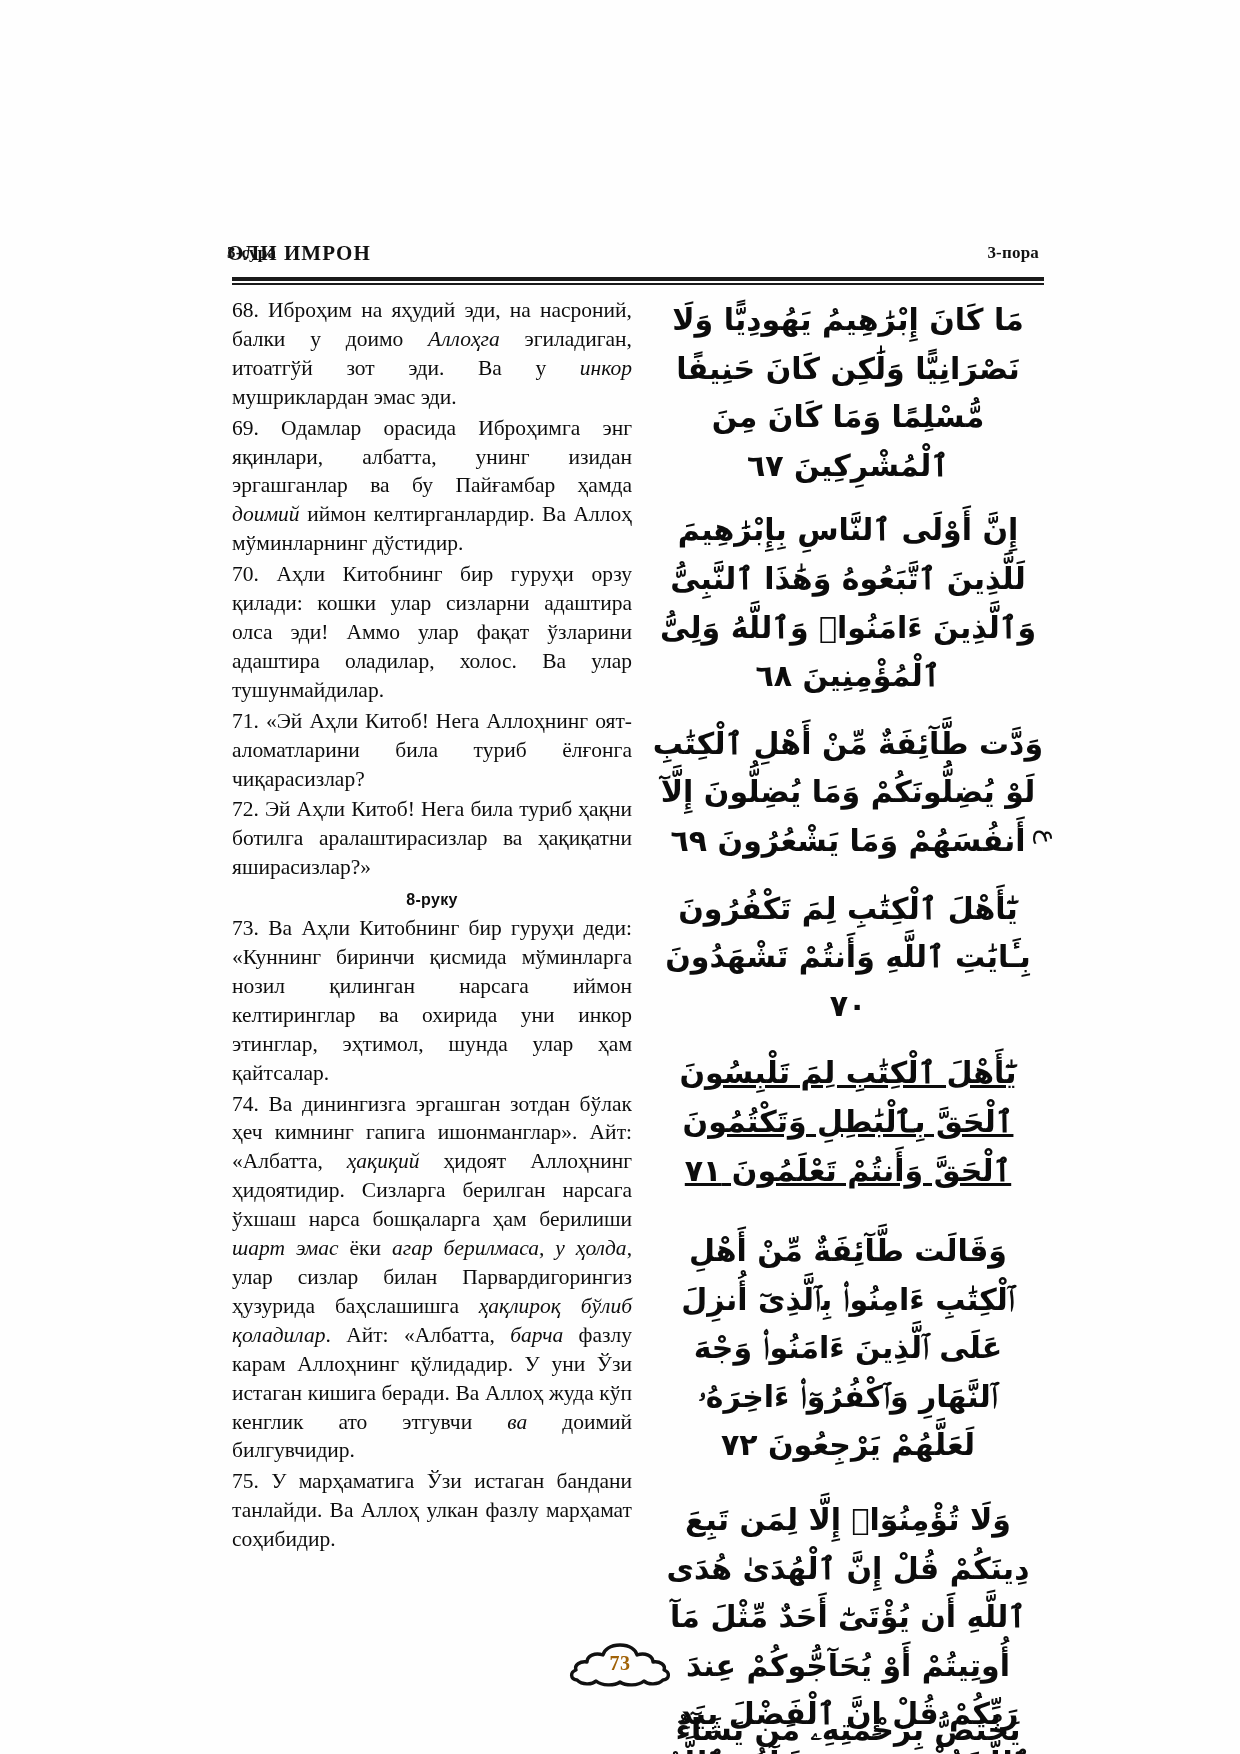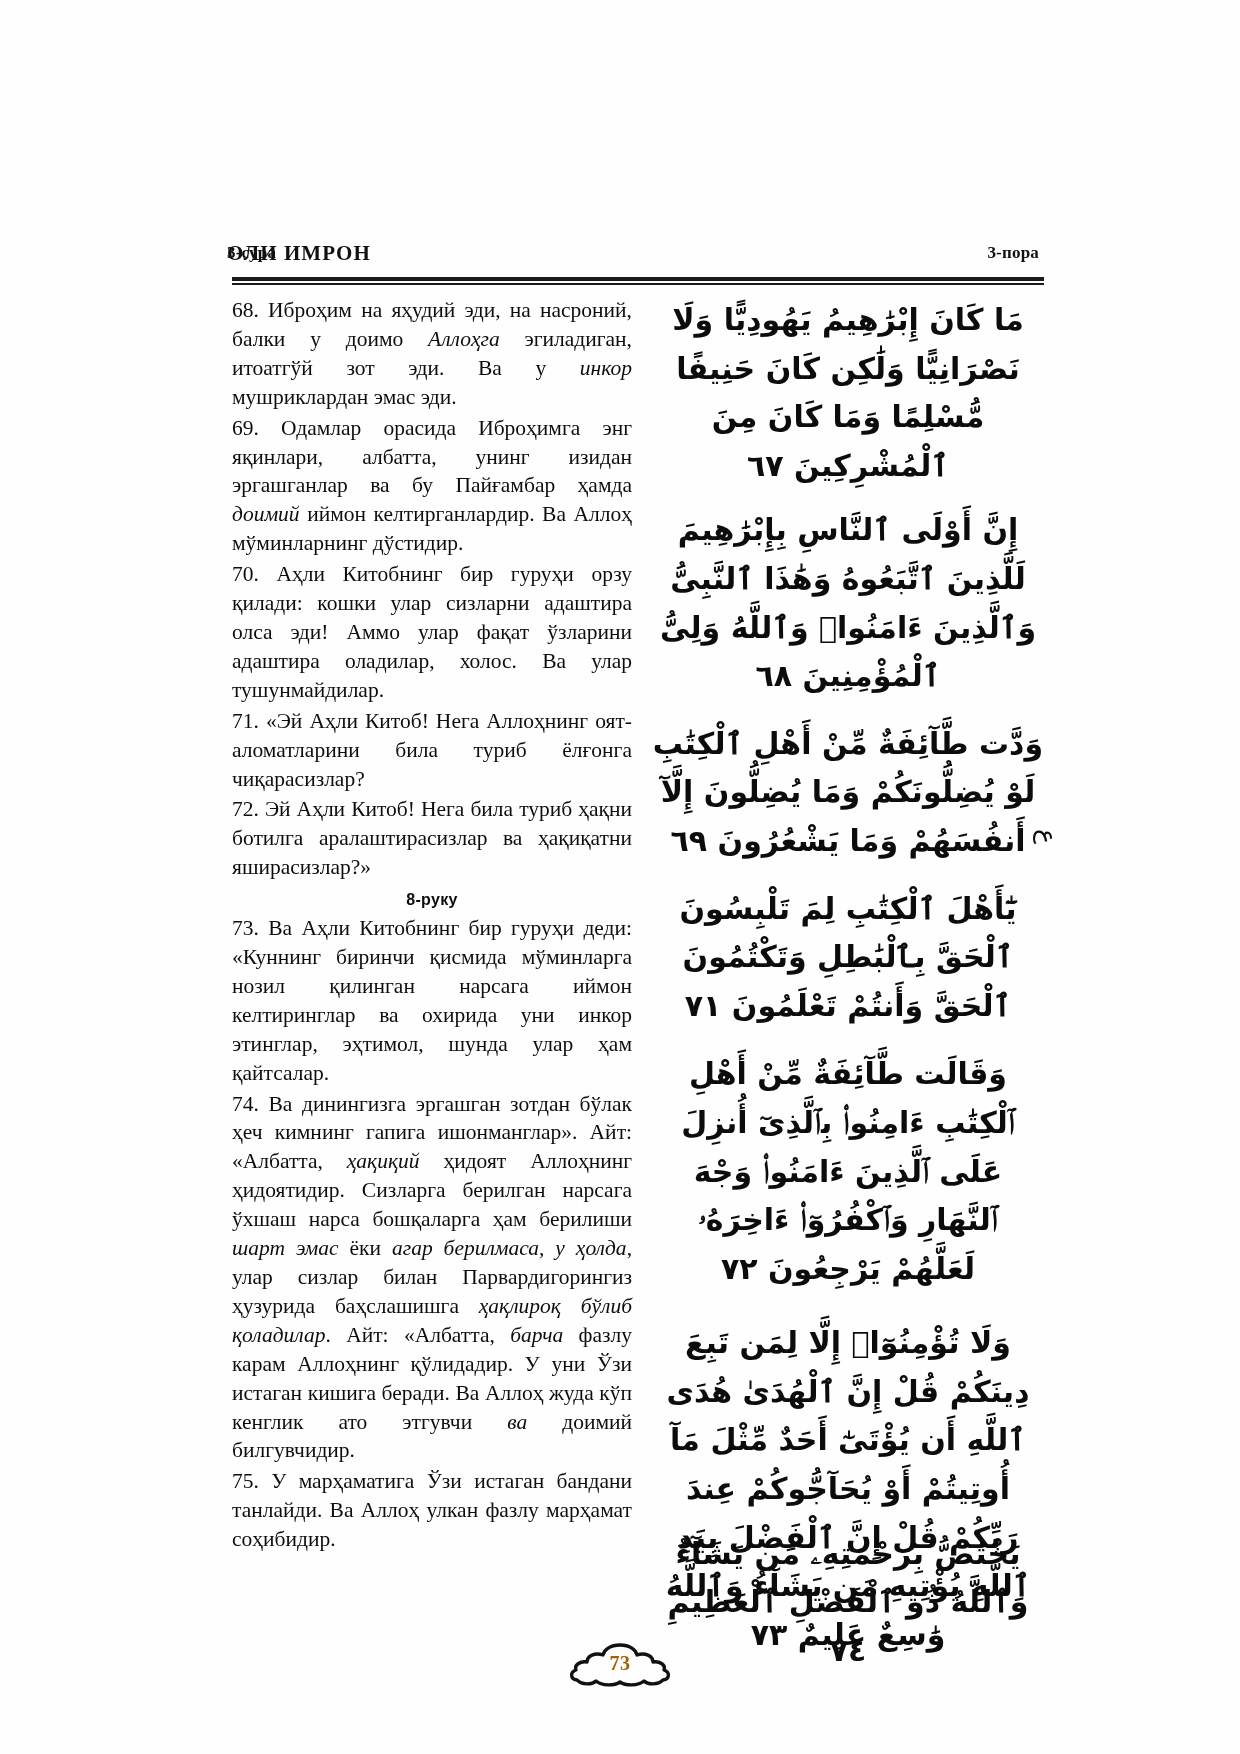--- a/index.html
+++ b/index.html
@@ -94,21 +94,21 @@
     unicode-bidi:embed;
     text-align:center;
     font-family:"DejaVu Sans", sans-serif;
     font-size:30px;
     line-height:1.62;
     color:#0c0c0c;
     margin:0 0 16px 0;
     font-weight:600;
   }
   .ayat.g2{margin-bottom:19px;}
-  .ayat.g3{margin-bottom:20px;}
+  .ayat.g3{margin-bottom:32px;text-decoration:underline;}
   .ayat.big-gap{margin-bottom:26px;}
 
   
   .ain-marker{
     position:absolute;
     right:-16px;
     top:533px;
     font-family:"DejaVu Sans", sans-serif;
     font-size:25px;
     line-height:1;
@@ -185,20 +185,21 @@
       <p class="verse">73. Ва Аҳли Китобнинг бир гуруҳи деди: «Куннинг биринчи қисмида мўминларга нозил қилинган нарсага иймон келтиринглар ва охирида уни инкор этинглар, эҳтимол, шунда улар ҳам қайтсалар.</p>
       <p class="verse">74. Ва динингизга эргашган зотдан бўлак ҳеч кимнинг гапига ишонманглар». Айт: «Албатта, <i>ҳақиқий</i> ҳидоят Аллоҳнинг ҳидоятидир. Сизларга берилган нарсага ўхшаш нарса бошқаларга ҳам берилиши <i>шарт эмас</i> ёки <i>агар берилмаса, у ҳолда</i>, улар сизлар билан Парвардигорингиз ҳузурида баҳслашишга <i>ҳақлироқ бўлиб қоладилар</i>. Айт: «Албатта, <i>барча</i> фазлу карам Аллоҳнинг қўлидадир. У уни Ўзи истаган кишига беради. Ва Аллоҳ жуда кўп кенглик ато этгувчи <i>ва</i> доимий билгувчидир.</p>
       <p class="verse">75. У марҳаматига Ўзи истаган бандани танлайди. Ва Аллоҳ улкан фазлу марҳамат соҳибидир.</p>
 
     </div>
 
     <div class="col-right">
       <div class="ayat">مَا كَانَ إِبْرَٰهِيمُ يَهُودِيًّا وَلَا نَصْرَانِيًّا وَلَٰكِن كَانَ حَنِيفًا مُّسْلِمًا وَمَا كَانَ مِنَ ٱلْمُشْرِكِينَ ٦٧</div>
       <div class="ayat g2">إِنَّ أَوْلَى ٱلنَّاسِ بِإِبْرَٰهِيمَ لَلَّذِينَ ٱتَّبَعُوهُ وَهَٰذَا ٱلنَّبِىُّ وَٱلَّذِينَ ءَامَنُوا۟ وَٱللَّهُ وَلِىُّ ٱلْمُؤْمِنِينَ ٦٨</div>
       <div class="ayat g2">وَدَّت طَّآئِفَةٌ مِّنْ أَهْلِ ٱلْكِتَٰبِ لَوْ يُضِلُّونَكُمْ وَمَا يُضِلُّونَ إِلَّآ أَنفُسَهُمْ وَمَا يَشْعُرُونَ ٦٩</div>
+      <div class="ayat g2">يَٰٓأَهْلَ ٱلْكِتَٰبِ لِمَ تَكْفُرُونَ بِـَٔايَٰتِ ٱللَّهِ وَأَنتُمْ تَشْهَدُونَ ٧٠</div>
       <div class="ayat g3">يَٰٓأَهْلَ ٱلْكِتَٰبِ لِمَ تَلْبِسُونَ ٱلْحَقَّ بِٱلْبَٰطِلِ وَتَكْتُمُونَ ٱلْحَقَّ وَأَنتُمْ تَعْلَمُونَ ٧١</div>
       <div class="ayat big-gap">وَقَالَت طَّآئِفَةٌ مِّنْ أَهْلِ ٱلْكِتَٰبِ ءَامِنُوا۟ بِٱلَّذِىٓ أُنزِلَ عَلَى ٱلَّذِينَ ءَامَنُوا۟ وَجْهَ ٱلنَّهَارِ وَٱكْفُرُوٓا۟ ءَاخِرَهُۥ لَعَلَّهُمْ يَرْجِعُونَ ٧٢</div>
       <div class="ayat">وَلَا تُؤْمِنُوٓا۟ إِلَّا لِمَن تَبِعَ دِينَكُمْ قُلْ إِنَّ ٱلْهُدَىٰ هُدَى ٱللَّهِ أَن يُؤْتَىٰٓ أَحَدٌ مِّثْلَ مَآ أُوتِيتُمْ أَوْ يُحَآجُّوكُمْ عِندَ رَبِّكُمْ قُلْ إِنَّ ٱلْفَضْلَ بِيَدِ ٱللَّهِ يُؤْتِيهِ مَن يَشَآءُ وَٱللَّهُ وَٰسِعٌ عَلِيمٌ ٧٣</div>
 
       <div class="ain-marker">ع</div>
 
       <div class="ayat-tail">يَخْتَصُّ بِرَحْمَتِهِۦ مَن يَشَآءُ وَٱللَّهُ ذُو ٱلْفَضْلِ ٱلْعَظِيمِ ٧٤</div>
     </div>
 
   </div>

